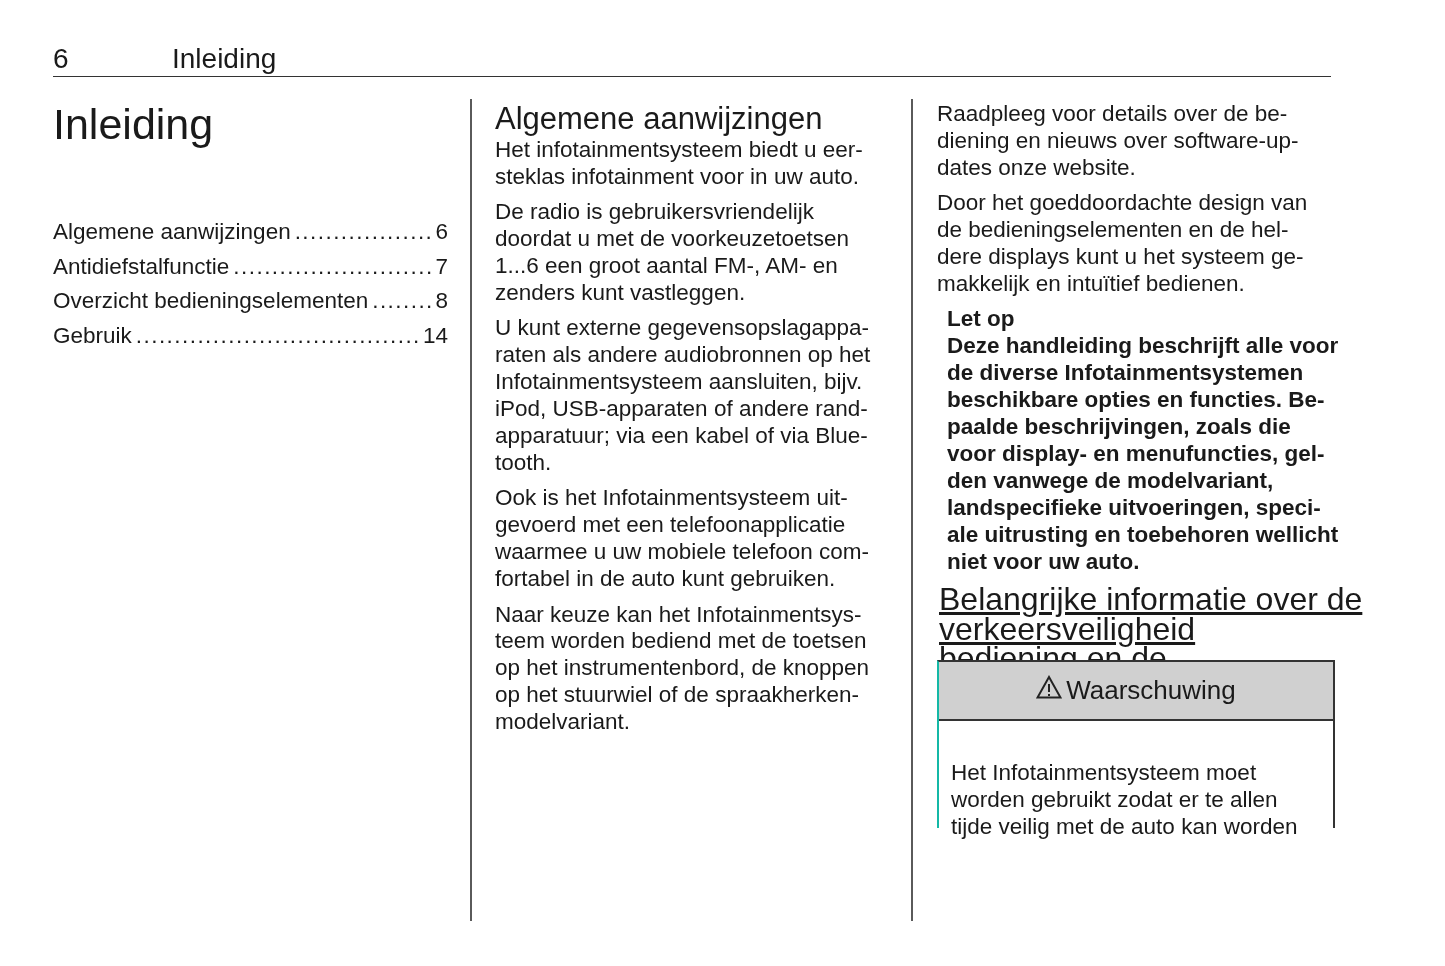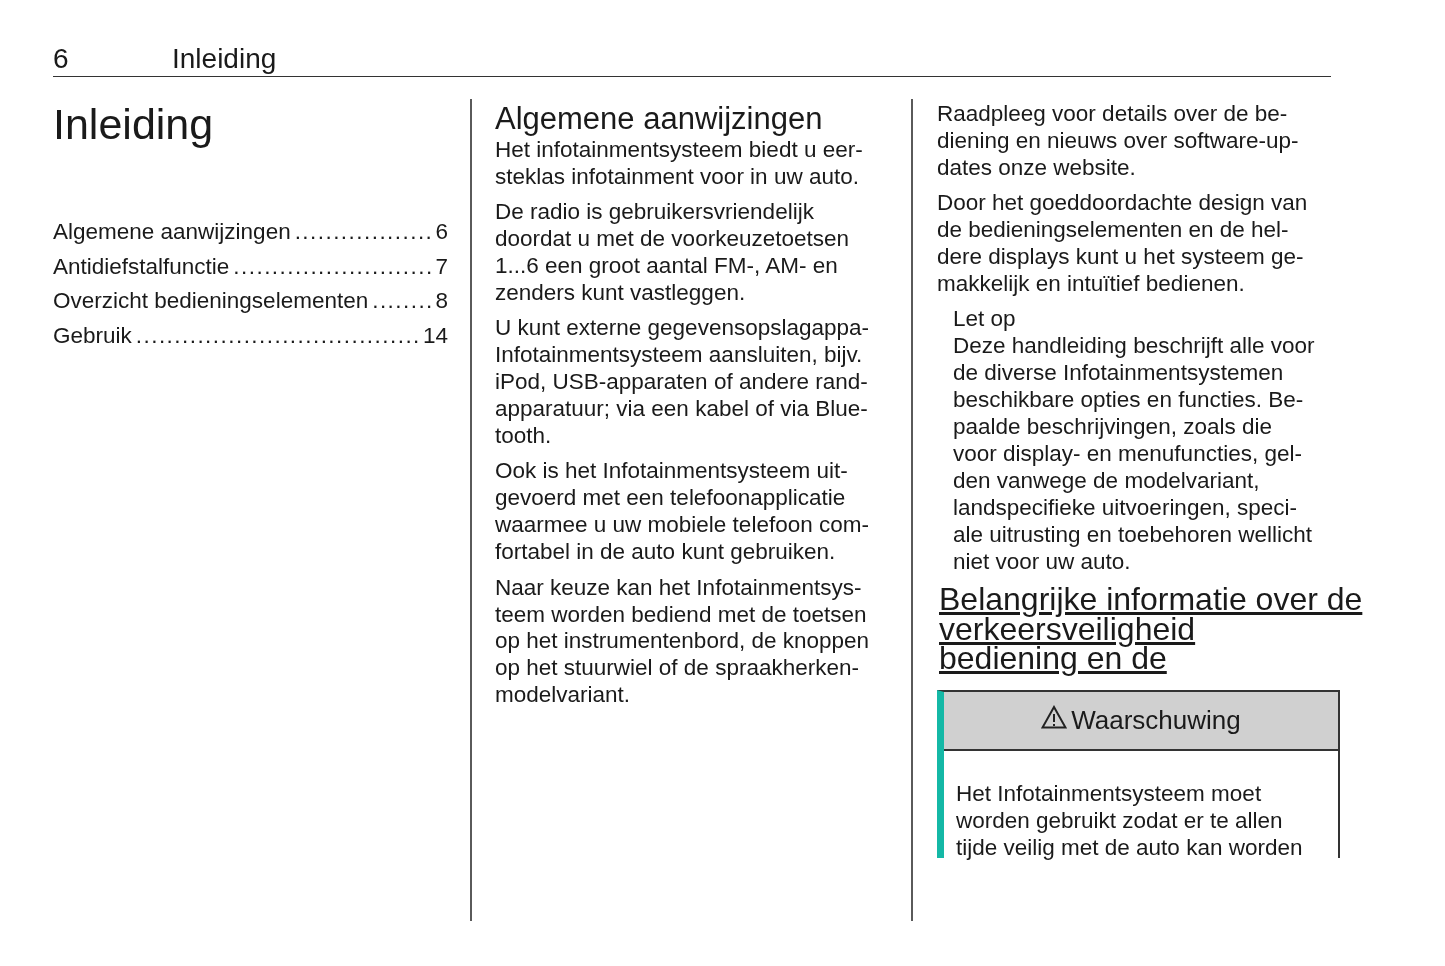--- a/index.html
+++ b/index.html
@@ -15,29 +15,29 @@
   .toc-row { display:flex; align-items:baseline; white-space:nowrap; overflow:hidden; }
   .toc-label { flex:0 0 auto; }
   .toc-dots { flex:1 1 auto; overflow:hidden; margin:0 4px; }
   .toc-dots::before { content:". . . . . . . . . . . . . . . . . . . . . . . . . . . . . . . . . . . . . . . . . . . . . . . . . . . . . . . . . . . . . . . . . . . . . ."; letter-spacing:-2.4px; }
   .toc-page { flex:0 0 auto; }
   .sec-h { font-size:31px; line-height:36px; margin:0; font-weight:normal; }
   .p { font-size:22.5px; line-height:26.9px; margin:0 0 8.5px 0; }
   .line { display:block; white-space:nowrap; }
   .col2-inner { position:absolute; left:495px; top:101px; width:400px; }
   .col3-inner { position:absolute; left:937px; top:101px; width:400px; }
-  .note { margin-left:16px; margin-top:4px; }
+  .note { margin-left:10px; margin-top:4px;font-weight:bold; }
   .note-title { font-size:22.5px; line-height:26.9px; }
   .sub-h { font-size:32px; line-height:29.5px; margin:10px 0 12px 2px; font-weight:normal;text-decoration:underline; }
-  .warn-box { position:absolute; left:937px; top:690px; width:394px; height:166px;
-              border-left:7px solid #14b8a6; border-right:2px solid #333; border-top:2px solid #333; }
+  .warn-box { position:absolute; left:937px; top:660px; width:394px; height:166px;
+              border-left:2px solid #14b8a6; border-right:2px solid #333; border-top:2px solid #333; }
   .warn-head { height:57px; background:#d0d0d0; border-bottom:2px solid #333;
                display:flex; align-items:center; justify-content:center; font-size:26px; }
   .warn-icon { display:inline-block; margin-right:4px; }
-  .warn-body { padding:30px 12px 0 12px; font-size:22.5px; line-height:26.9px; }
+  .warn-body { padding:30px 12px 0 12px; font-size:22.5px; line-height:26.9px;margin-top:9px; }
 </style>
 </head>
 <body>
 
 <div class="running-header">
   <span class="rh-page">6</span>
   <span class="rh-title">Inleiding</span>
 </div>
 
 <h1 class="chapter-title">Inleiding</h1>
@@ -75,20 +75,21 @@
     <span class="line">steklas infotainment voor in uw auto.</span>
   </div>
   <div class="p">
     <span class="line">De radio is gebruikersvriendelijk</span>
     <span class="line">doordat u met de voorkeuzetoetsen</span>
     <span class="line">1...6 een groot aantal FM-, AM- en</span>
     <span class="line">zenders kunt vastleggen.</span>
   </div>
   <div class="p">
     <span class="line">U kunt externe gegevensopslagappa-</span>
+    <span class="line">raten als andere audiobronnen op het</span>
     <span class="line">Infotainmentsysteem aansluiten, bijv.</span>
     <span class="line">iPod, USB-apparaten of andere rand-</span>
     <span class="line">apparatuur; via een kabel of via Blue-</span>
     <span class="line">tooth.</span>
   </div>
   <div class="p">
     <span class="line">Ook is het Infotainmentsysteem uit-</span>
     <span class="line">gevoerd met een telefoonapplicatie</span>
     <span class="line">waarmee u uw mobiele telefoon com-</span>
     <span class="line">fortabel in de auto kunt gebruiken.</span>

